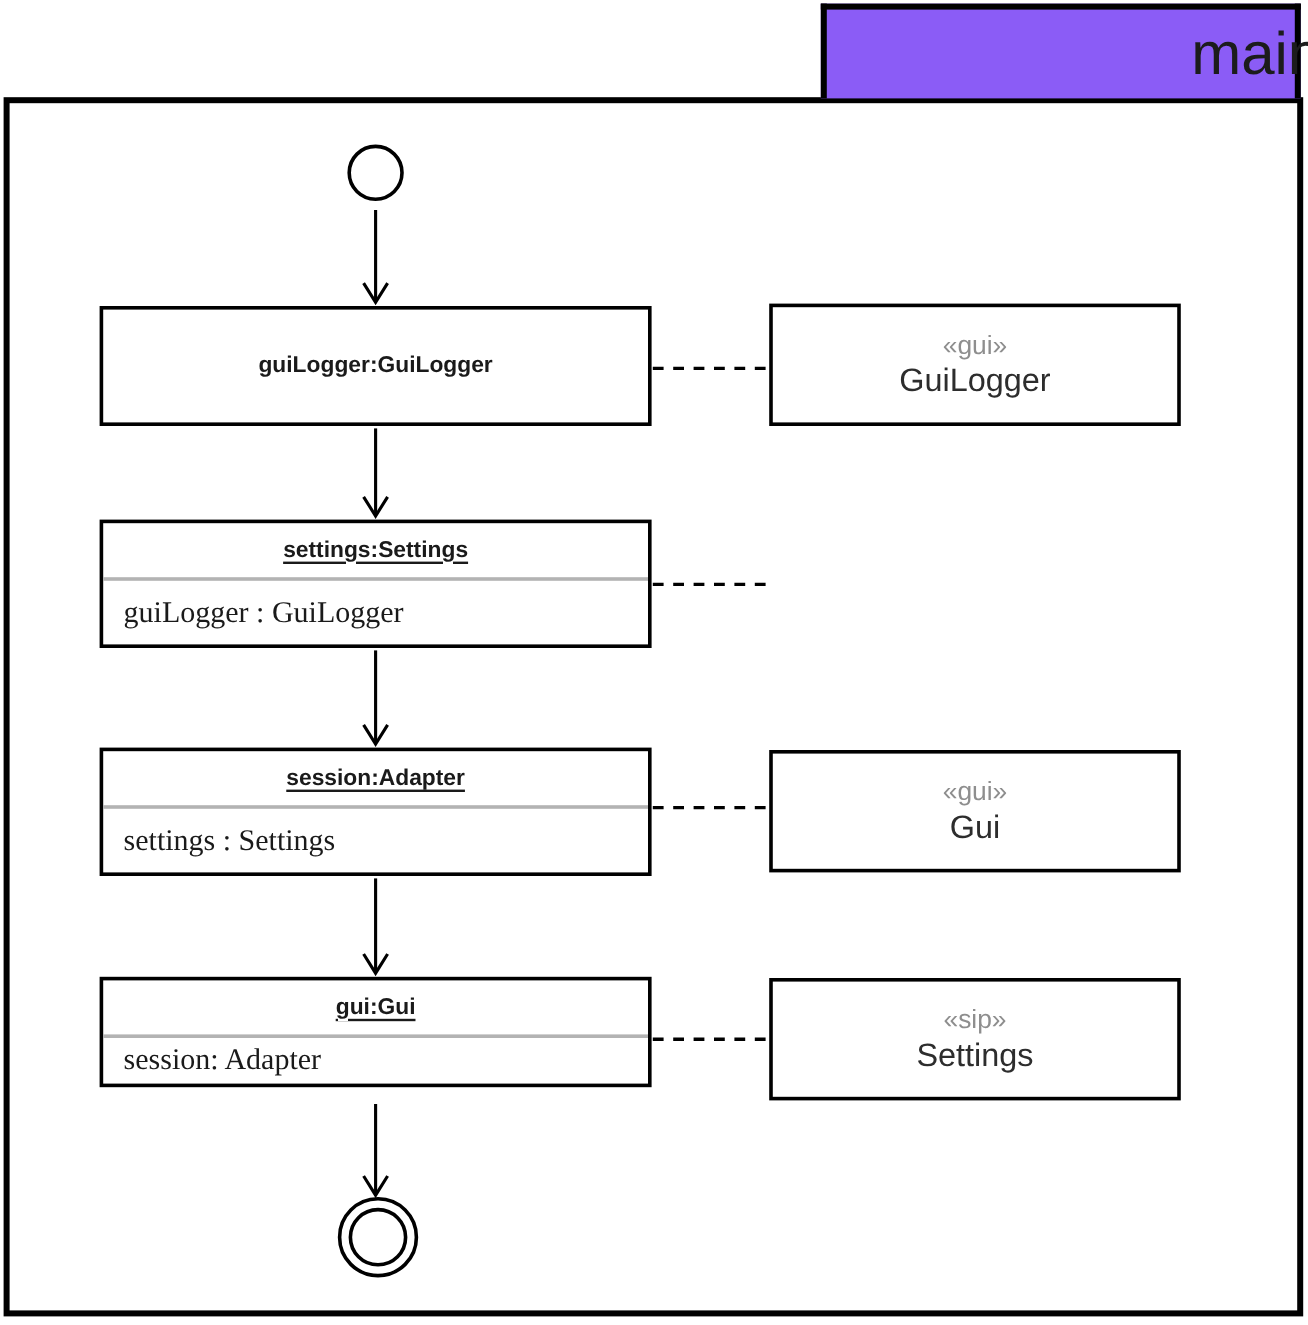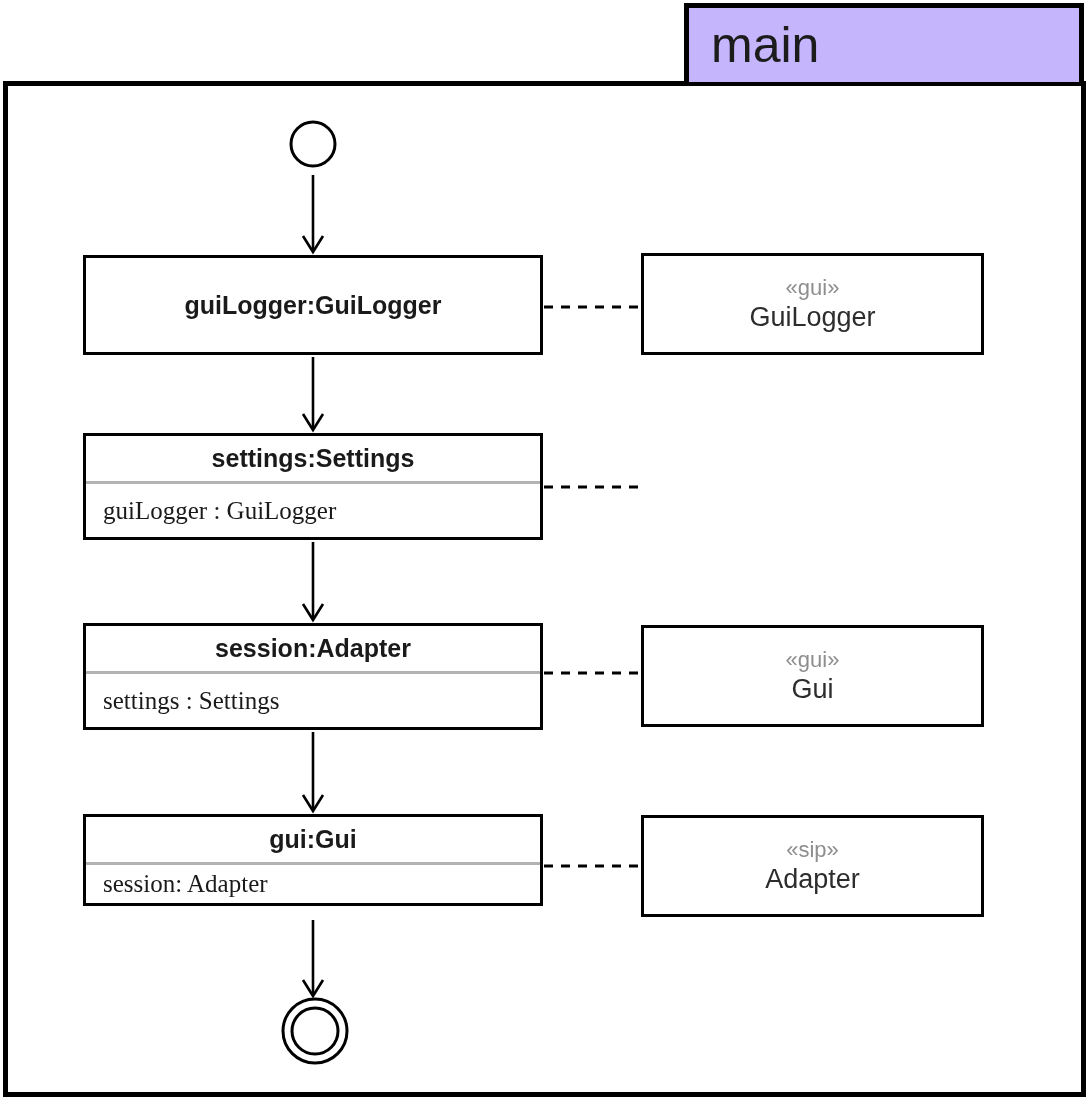--- a/index.html
+++ b/index.html
@@ -13,50 +13,50 @@
   .canvas { position:absolute; inset:0; width:1090px; height:1104px; background:var(--bg,#fff); }
 
   
   .frame {
     position:absolute; left:3px; top:81px; width:1083px; height:1016px;
     border:5px solid var(--line,#000); background:transparent;
   }
   
   .tab {
     position:absolute; left:684px; top:3px; width:400px; height:79px;
-    border:5px solid var(--line,#000); border-bottom:none; background:#c4b5fd;
-    display:flex; align-items:center; justify-content:flex-start; z-index:3;
+    border:5px solid var(--line,#000); border-bottom:none; background:#8b5cf6;
+    display:flex; align-items:center; justify-content:flex-end; z-index:3;
   }
   .tab .t {
     font-size:50px; line-height:1; color:#1c1c1c; transform:translateX(22px);
     letter-spacing:0px;
   }
 
   
   svg.overlay { position:absolute; inset:0; z-index:1; }
   .stroked { stroke:var(--line,#000); fill:none; }
   .nodefill { fill:#fff; }
 
   
   .obj {
     position:absolute; left:83px; width:460px;
     border:3px solid var(--line,#000); background:#fff;
     display:flex; flex-direction:column; z-index:2;
   }
   .obj .hdr {
     flex:1; display:flex; align-items:center; justify-content:center;
-    font-weight:bold; font-size:25px; color:var(--text,#1a1a1a);
+    font-weight:bold; font-size:19px; color:var(--text,#1a1a1a);
   }
   .obj .hdr.fixed { flex:0 0 45px; }
   .obj .sep { flex:0 0 3px; background:var(--divider,#b3b3b3); }
   .obj .attr {
     flex:1; display:flex; align-items:center; padding-left:17px;
     font-size:25px; color:var(--text,#1a1a1a);font-family:Liberation Serif, serif;
   }
-  .u { text-decoration-thickness:2px; text-underline-offset:4px; }
+  .u { text-decoration:underline; text-decoration-thickness:2px; text-underline-offset:4px; }
 
   
   .cls {
     position:absolute; left:641px; width:343px; height:102px;
     border:3px solid var(--line,#000); background:#fff;
     display:flex; flex-direction:column; align-items:center; justify-content:center;
     gap:3px; z-index:2;
   }
   .cls .st { font-size:22px; line-height:1.1; color:var(--stereotype,#8e8e8e); }
   .cls .nm { font-size:27px; line-height:1.1; color:var(--classifier-name,#2d2d2d); }
@@ -140,16 +140,16 @@
   </div>
 
 
   <div class="cls" style="top:625px">
     <div class="st">«gui»</div>
     <div class="nm">Gui</div>
   </div>
 
   <div class="cls" style="top:815px">
     <div class="st">«sip»</div>
-    <div class="nm">Adapter</div>
+    <div class="nm">Settings</div>
   </div>
 
 </div>
 
 </body></html>

